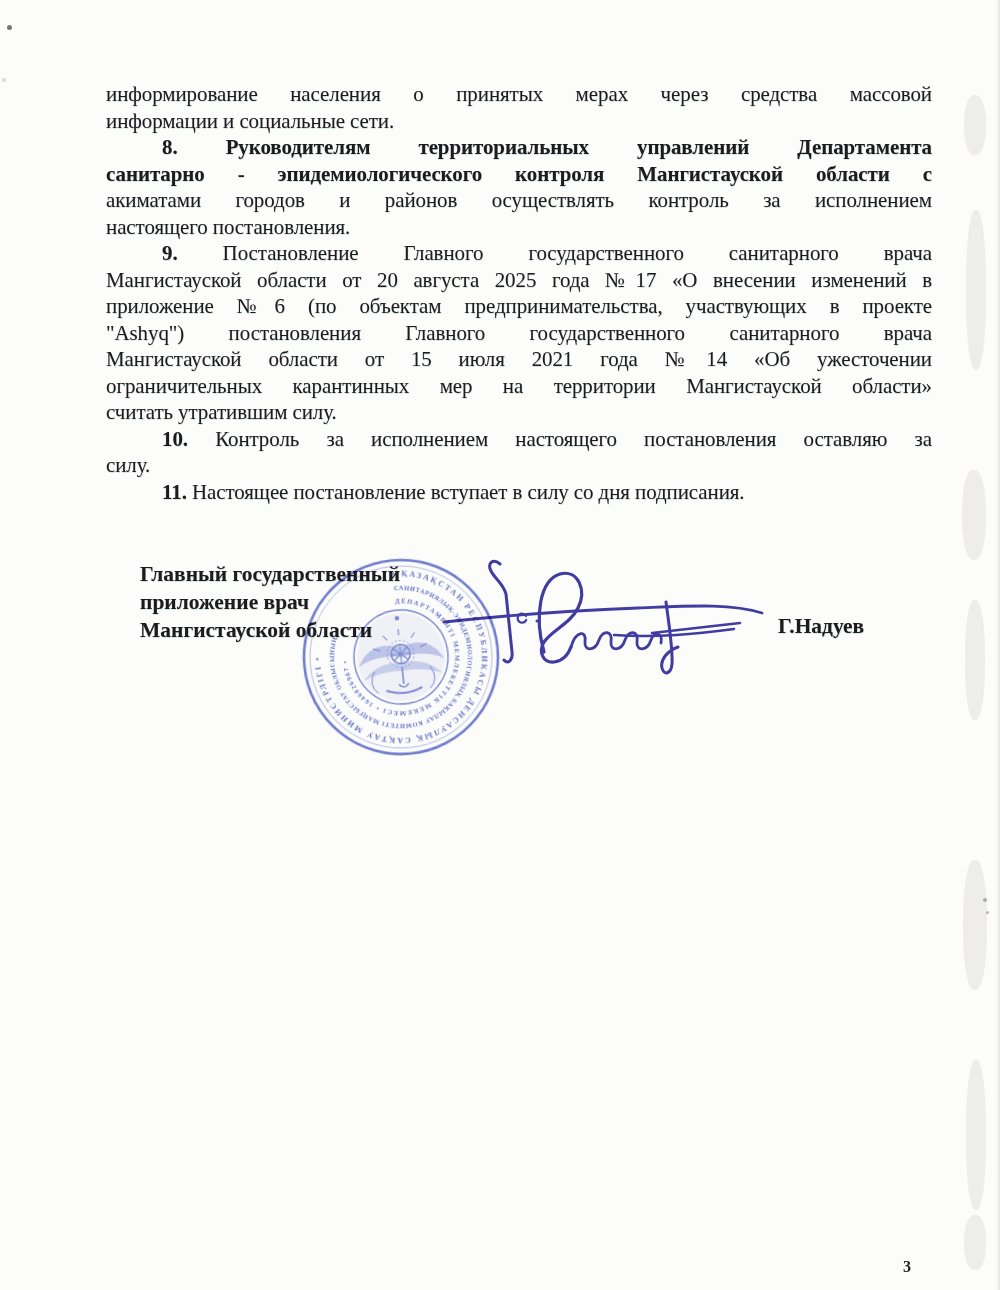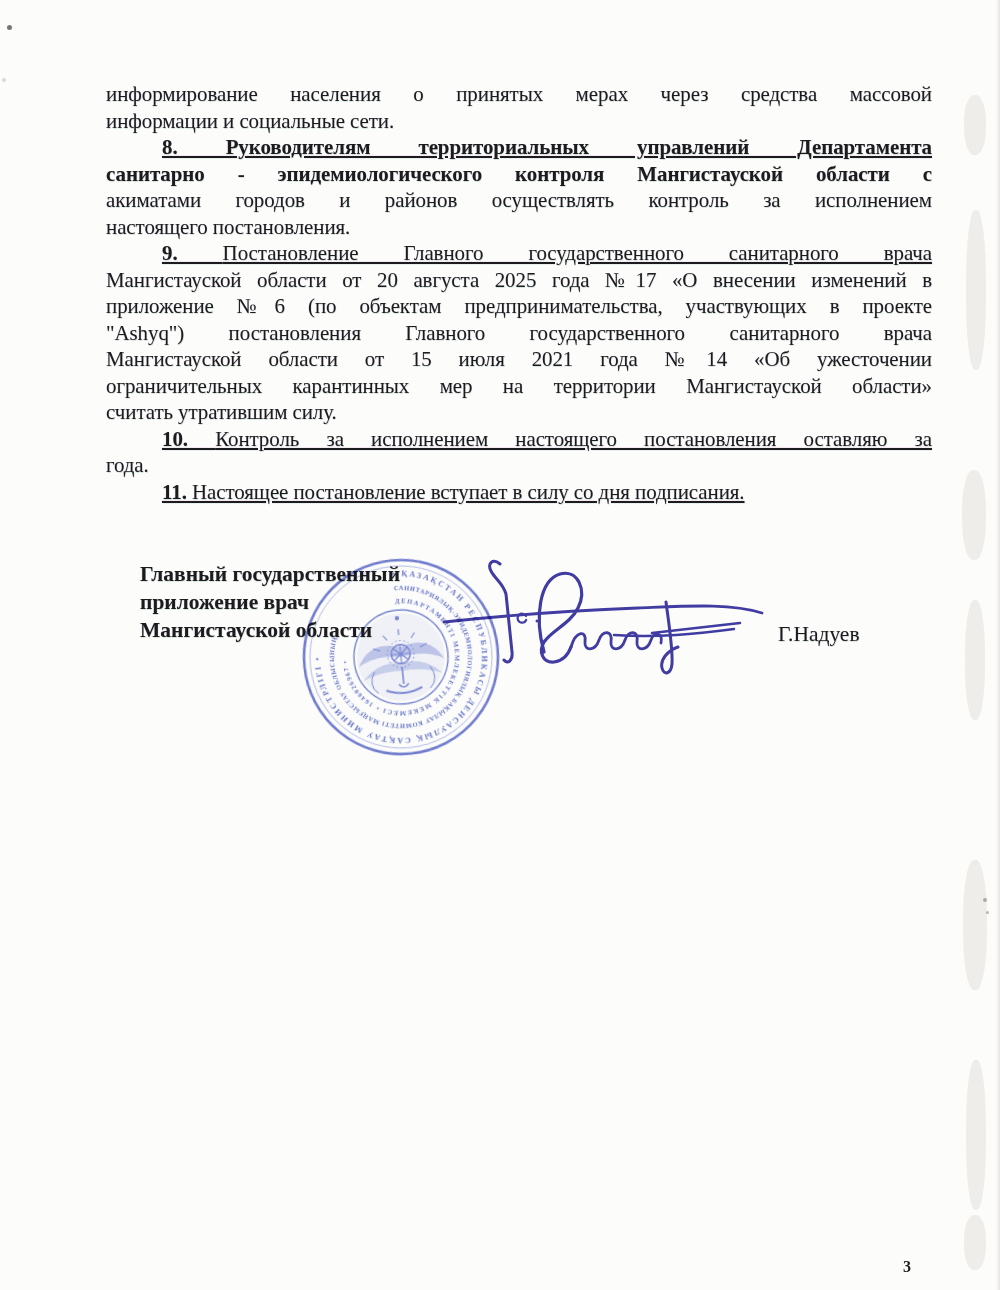--- a/index.html
+++ b/index.html
@@ -11,33 +11,32 @@
   }
   
   .doc-body{
     position:absolute; left:106px; top:81px; width:826px;
     font-size:21px; line-height:26.5px; letter-spacing:-0.1px;
     text-shadow:0.5px 0.5px 0 rgba(0,110,70,0.16), -0.5px -0.5px 0 rgba(150,0,150,0.14);
   }
   .para{margin:0;}
   .line{width:100%;}
   .line.j{text-align:justify; text-align-last:justify; text-justify:inter-word;}
-  .line.ind{padding-left:56px; box-sizing:border-box;text-decoration:underline;}
+  .line.ind{padding-left:56px; box-sizing:border-box;}
   .b{font-weight:bold;}
   
   .sig-title{
     position:absolute; left:140px; top:560px;
     font-weight:bold; font-size:21.5px; line-height:28px;
     text-shadow:0.5px 0.5px 0 rgba(0,110,70,0.16), -0.5px -0.5px 0 rgba(150,0,150,0.14);
   }
   .sig-name{
     position:absolute; left:778px; top:614px;
-    font-weight:normal; font-size:21.5px;
+    font-weight:bold; font-size:21.5px;
     text-shadow:0.5px 0.5px 0 rgba(0,110,70,0.16), -0.5px -0.5px 0 rgba(150,0,150,0.14);
-    margin-top:8px;
   }
   
   .stamp{
     position:absolute; left:301px; top:557px; width:200px; height:200px;
     transform:rotate(-6deg); mix-blend-mode:multiply; opacity:0.92;
     filter:blur(0.3px);
   }
   .sig-ink{
     position:absolute; left:438px; top:556px; width:335px; height:125px;
     mix-blend-mode:multiply; opacity:0.92;
@@ -73,21 +72,21 @@
         <div class="line j ind"><span class="b">9. </span><span>Постановление Главного государственного санитарного врача</span></div>
         <div class="line j"><span>Мангистауской области от 20 августа 2025 года №17 «О внесении изменений в</span></div>
         <div class="line j"><span>приложение №6 (по объектам предпринимательства, участвующих в проекте</span></div>
         <div class="line j"><span>"Ashyq") постановления Главного государственного санитарного врача</span></div>
         <div class="line j"><span>Мангистауской области от 15 июля 2021 года №14 «Об ужесточении</span></div>
         <div class="line j"><span>ограничительных карантинных мер на территории Мангистауской области»</span></div>
         <div class="line"><span>считать утратившим силу.</span></div>
       </div>
       <div class="para">
         <div class="line j ind"><span class="b">10. </span><span>Контроль за исполнением настоящего постановления оставляю за</span></div>
-        <div class="line"><span>года.</span></div>
+        <div class="line"><span>силу.</span></div>
       </div>
       <div class="para">
         <div class="line ind"><span class="b">11. </span><span>Настоящее постановление вступает в силу со дня подписания.</span></div>
       </div>
     </div>
 
   <div class="sig-title">
     <div>Главный государственный</div>
     <div>приложение врач</div>
     <div>Мангистауской области</div>

